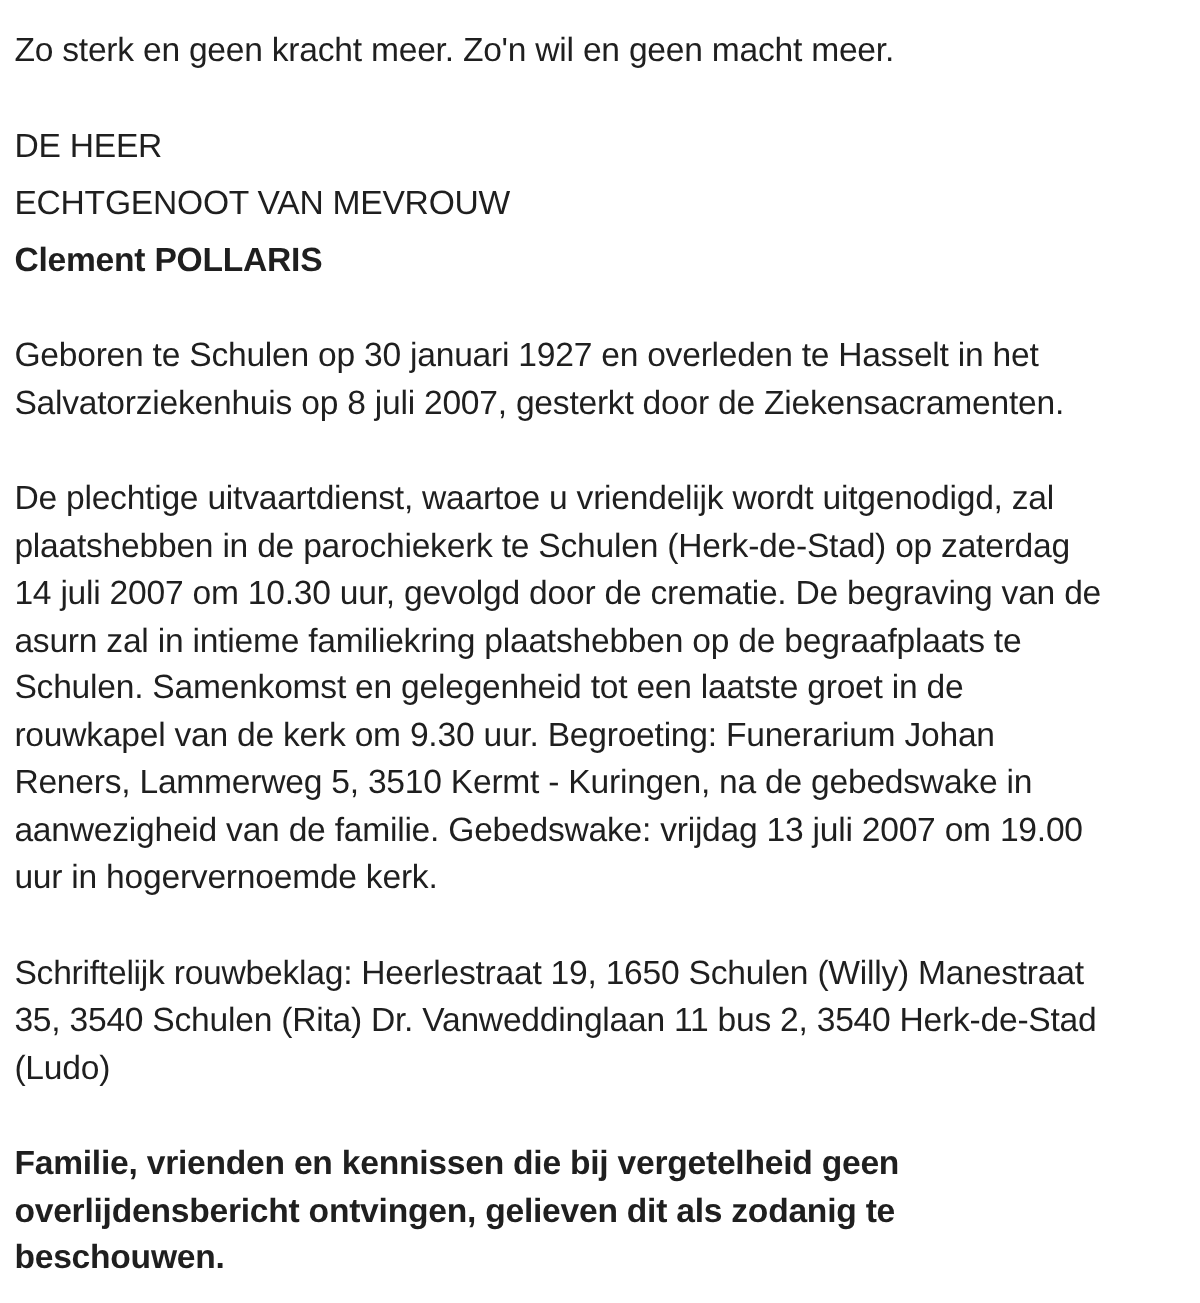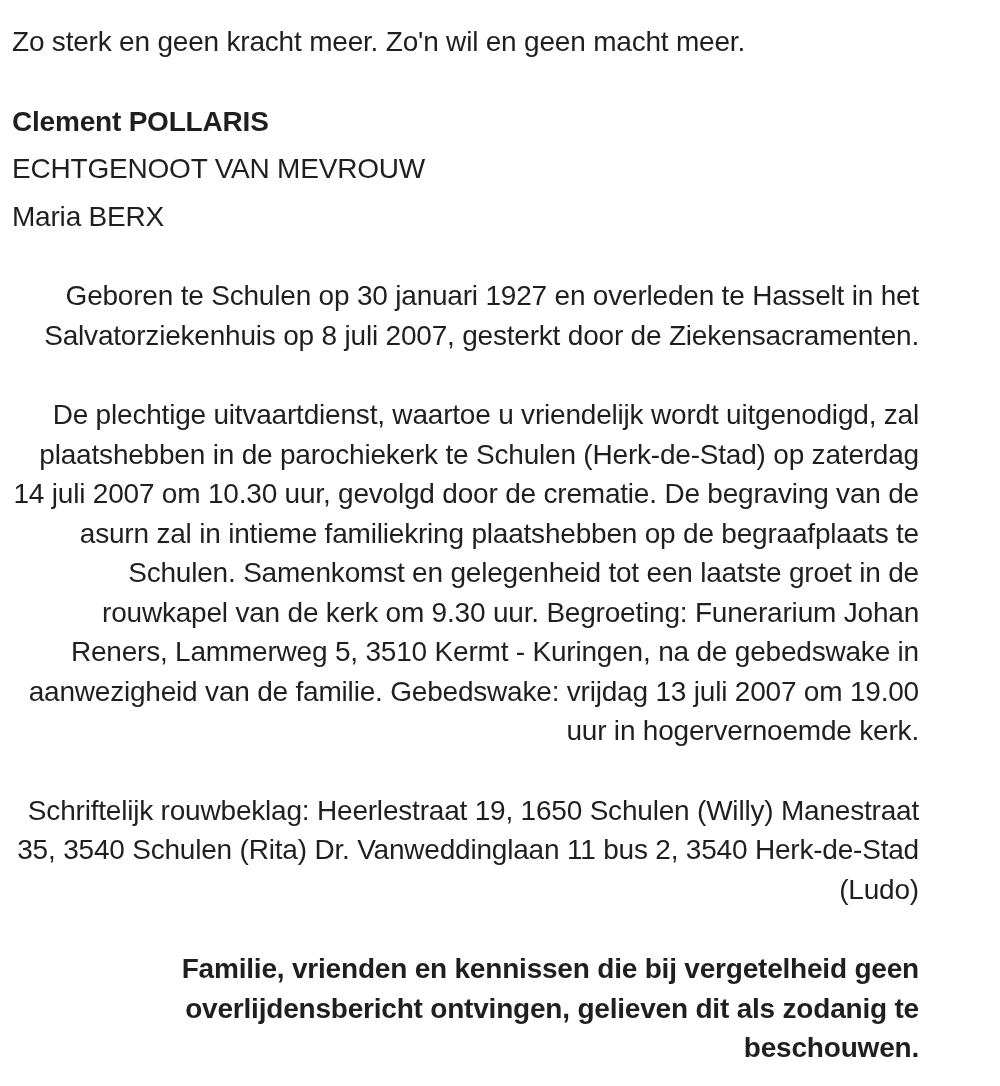--- a/index.html
+++ b/index.html
@@ -37,38 +37,37 @@
     margin: 0 0 8px 0 !important;
   }
   .head-line:last-child {
     margin-bottom: 0 !important;
   }
   .name {
     font-weight: 700;
   }
   .para {
     margin: 0 0 40px 0 !important;
-    text-align: right;
   }
   .para:last-child {
     margin-bottom: 0 !important;
     font-weight: bold;
   }
 </style>
 </head>
 <body>
 
 <div class="doc">
 
   <p class="epigraph">Zo sterk en geen kracht meer. Zo'n wil en geen macht meer.</p>
 
   <div class="head-group">
+    <p class="head-line">DE HEER</p>
+    <p class="head-line">ECHTGENOOT VAN MEVROUW</p>
     <p class="head-line name">Clement POLLARIS</p>
-    <p class="head-line">ECHTGENOOT VAN MEVROUW</p>
-    <p class="head-line">Maria BERX</p>
   </div>
 
   <p class="para">Geboren te Schulen op 30 januari 1927 en overleden te Hasselt in het Salvatorziekenhuis op 8 juli 2007, gesterkt door de Ziekensacramenten.</p>
 
   <p class="para">De plechtige uitvaartdienst, waartoe u vriendelijk wordt uitgenodigd, zal plaatshebben in de parochiekerk te Schulen (Herk-de-Stad) op zaterdag 14 juli 2007 om 10.30 uur, gevolgd door de crematie. De begraving van de asurn zal in intieme familiekring plaatshebben op de begraafplaats te Schulen. Samenkomst en gelegenheid tot een laatste groet in de rouwkapel van de kerk om 9.30 uur. Begroeting: Funerarium Johan Reners, Lammerweg 5, 3510 Kermt - Kuringen, na de gebedswake in aanwezigheid van de familie. Gebedswake: vrijdag 13 juli 2007 om 19.00 uur in hogervernoemde kerk.</p>
 
   <p class="para">Schriftelijk rouwbeklag: Heerlestraat 19, 1650 Schulen (Willy) Manestraat 35, 3540 Schulen (Rita) Dr. Vanweddinglaan 11 bus 2, 3540 Herk-de-Stad (Ludo)</p>
 
   <p class="para">Familie, vrienden en kennissen die bij vergetelheid geen overlijdensbericht ontvingen, gelieven dit als zodanig te beschouwen.</p>
 

